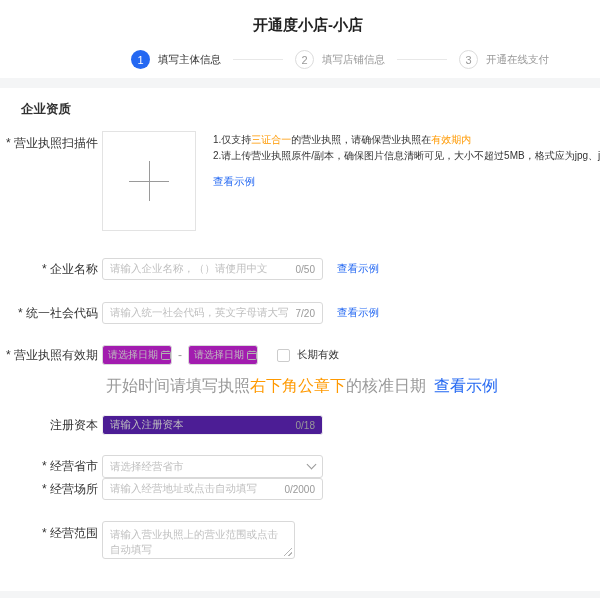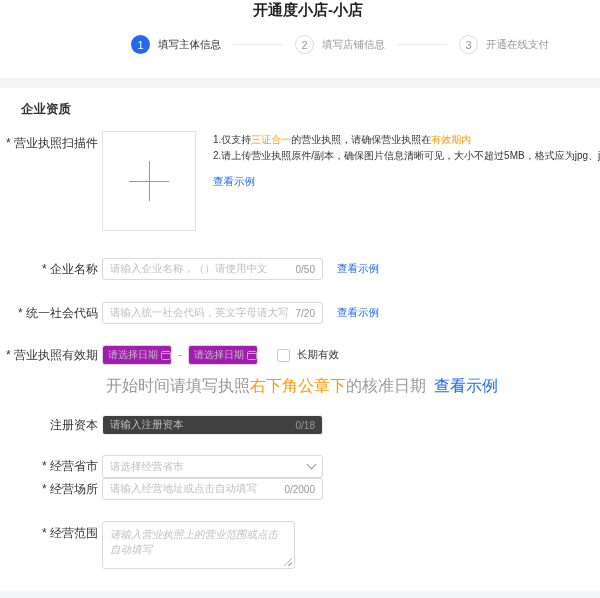--- a/index.html
+++ b/index.html
@@ -6,21 +6,21 @@
   html,body { margin:0; padding:0; }
   body {
     width:600px; height:598px;
     font-family:"Liberation Sans","DejaVu Sans",sans-serif;
     font-size:12px; color:#333; background:#fff; overflow:hidden;
   }
   .page { display:flex; flex-direction:column; height:598px; }
 
   
   .header { height:78px; background:#fff; }
-  .page-title { margin:0; padding-top:1px; padding-left:16px; text-align:center;
+  .page-title { margin:0; padding-top:16px; padding-left:16px; text-align:center;
     font-size:15px; font-weight:bold; color:#222; }
   .stepper { margin-top:15px; display:flex; align-items:center; justify-content:center; padding-left:80px; }
   .step { display:flex; align-items:center; }
   .step-circle { width:19px; height:19px; border-radius:50%; display:flex;
     align-items:center; justify-content:center; font-size:11px; flex:none; }
   .step.active .step-circle { background:#2468F2; color:#fff; }
   .step.inactive .step-circle { border:1px solid #dcdcdc; color:#999; background:#fff; }
   .step-label { margin-left:8px; font-size:10.5px; }
   .step.active .step-label { color:#333; }
   .step.inactive .step-label { color:#999; }
@@ -71,34 +71,34 @@
   .cal-icon { flex:none; display:block; margin-left:3px; }
   .dash { margin:0 6px; color:#999; }
   .checkbox { width:13px; height:13px; border:1px solid #ccc; border-radius:2px;
     background:#fff; margin-left:19px; flex:none; cursor:pointer; }
   .cb-label { margin-left:7px; font-size:10.5px; color:#333; }
   .help-row { margin-top:11px; padding-left:106px; font-size:16px; color:#999; }
   .help-row .link { margin-left:8px; }
 
   
   .row-capital { margin-top:18px; }
-  .input-box.disabled { background:#404040; border-color:#f0f0f0; height:20px; cursor:default; }
+  .input-box.disabled { background:#4c1d95; border-color:#f0f0f0; height:20px; cursor:default; }
 
   
   .row-province { margin-top:20px; }
   .select-box { cursor:pointer; height:23px; }
   .chevron { width:7px; height:7px; border-right:1px solid #999; border-bottom:1px solid #999;
     transform:rotate(45deg); margin-top:-4px; flex:none; }
 
   .row-place { }
 
   
   .row-scope { margin-top:21px; }
-  .textarea-box { width:193px; height:48px; border:1px solid #d9d9d9; border-radius:3px;
-    background:#fff; padding:5px 7px; position:relative; cursor:text;font-style:italic; }
+  .textarea-box { width:193px; height:38px; border:1px solid #d9d9d9; border-radius:3px;
+    background:#fff; padding:5px 7px; position:relative; cursor:text; }
   .textarea-box .ph { white-space:normal; line-height:15px; display:block; overflow:hidden; }
   .resize-handle { position:absolute; right:2px; bottom:2px; width:9px; height:9px;
     background:repeating-linear-gradient(-45deg, transparent 0 2px, #b5b5b5 2px 3px);
     clip-path:polygon(100% 0, 100% 100%, 0 100%); cursor:nwse-resize; }
 </style>
 </head>
 <body>
 
 <div class="page">
 

